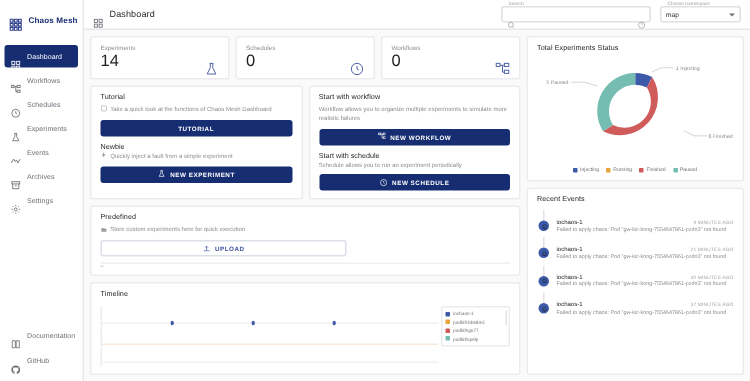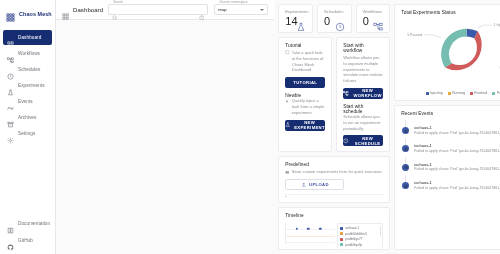--- a/index.html
+++ b/index.html
@@ -38,21 +38,21 @@
   .nav-item.active { background: #172d72; }
   .nav-item .ic { width: 7px; height: 7px; flex: 0 0 7px; color: #6d7078; }
   .nav-item.active .ic { color: #ffffff; }
   .nav-label {
     font-size: 4.7px; color: #6d7078; white-space: nowrap; letter-spacing: .05px;
   }
   .nav-item.active .nav-label { color: #ffffff; }
   .nav-bottom { margin-top: auto; margin-bottom: 6px; display: flex; flex-direction: column; gap: 2px; }
 
   
-  .content { flex: 1; display: flex; flex-direction: row; background: #fafafb; min-width: 0; }
+  .content { flex: 1; display: flex; flex-direction: column; background: #fafafb; min-width: 0; }
   .topbar {
     height: 20px; background: #ffffff; border-bottom: 1px solid #e8e8ec;
     display: flex; align-items: center; padding: 0 6px; gap: 5px; flex: 0 0 20px;
   }
   .topbar-left { display: flex; align-items: center; gap: 4px; }
   .bc-icon { width: 7px; height: 7px; color: #6d7078; }
   .bc-title { font-size: 6px; color: #1f2023; letter-spacing: .1px; }
   .topbar-right { margin-left: auto; display: flex; align-items: flex-end; gap: 6px; }
 
   .field { position: relative; }

